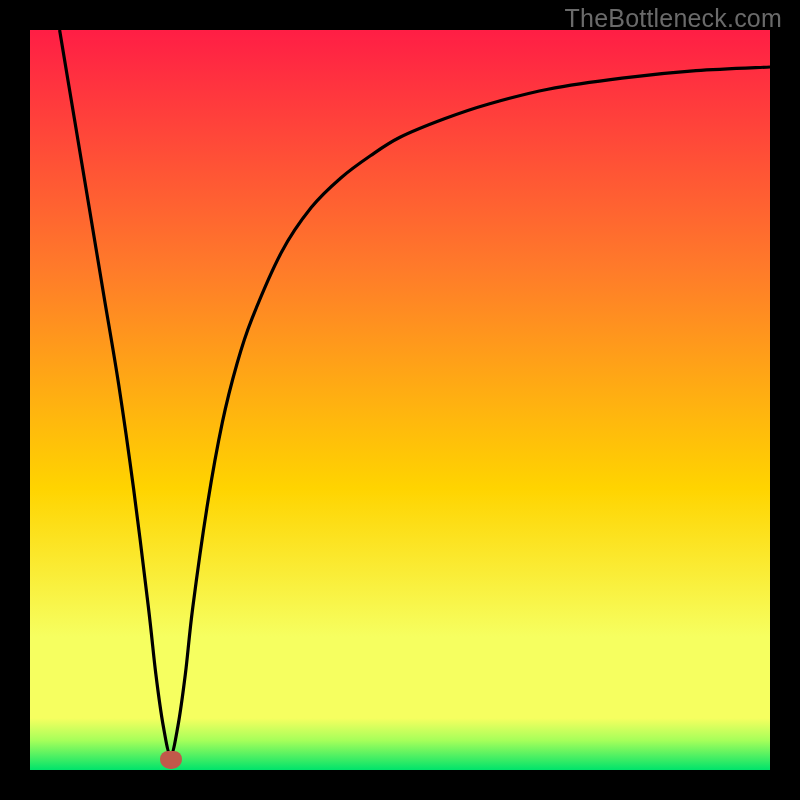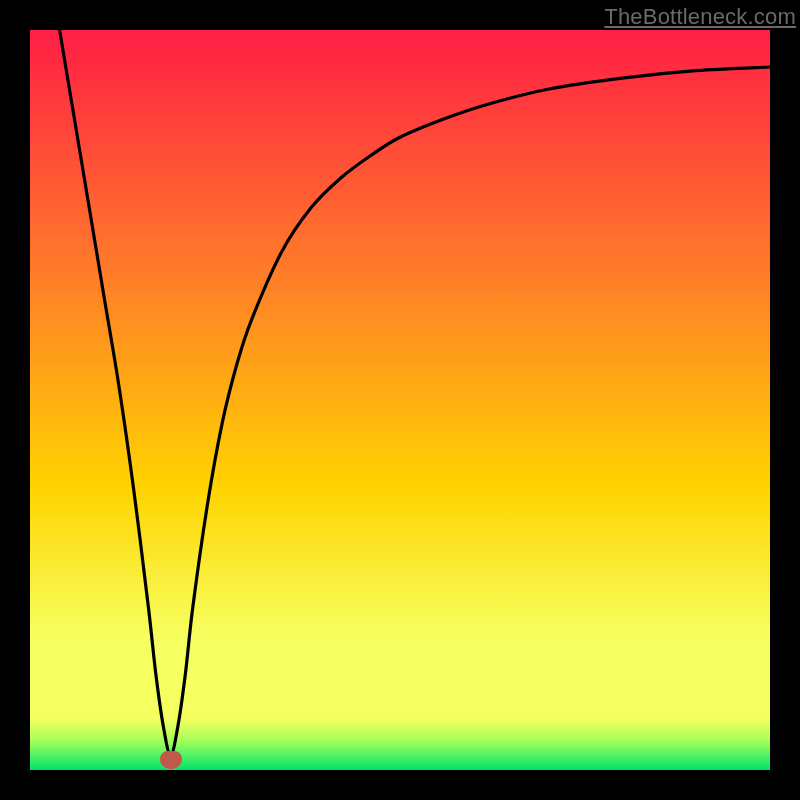--- a/index.html
+++ b/index.html
@@ -38,26 +38,25 @@
     position: absolute;
     top: 0;
     left: 0;
     width: 740px;
     height: 740px;
     pointer-events: none;
   }
   .watermark {
     position: absolute;
     top: 4px;
-    right: 4px;
+    right: 18px;
     color: #6a6a6a;
-    font-size: 22px;
+    font-size: 25px;
     font-weight: 500;
     letter-spacing: 0.2px;
-    text-decoration: underline;
   }
   .dip-dot {
     position: absolute;
     width: 22px;
     height: 18px;
     background: #c1594a;
     border-radius: 8px 8px 10px 10px;
     transform: translate(-50%, -50%);
   }
 </style>

